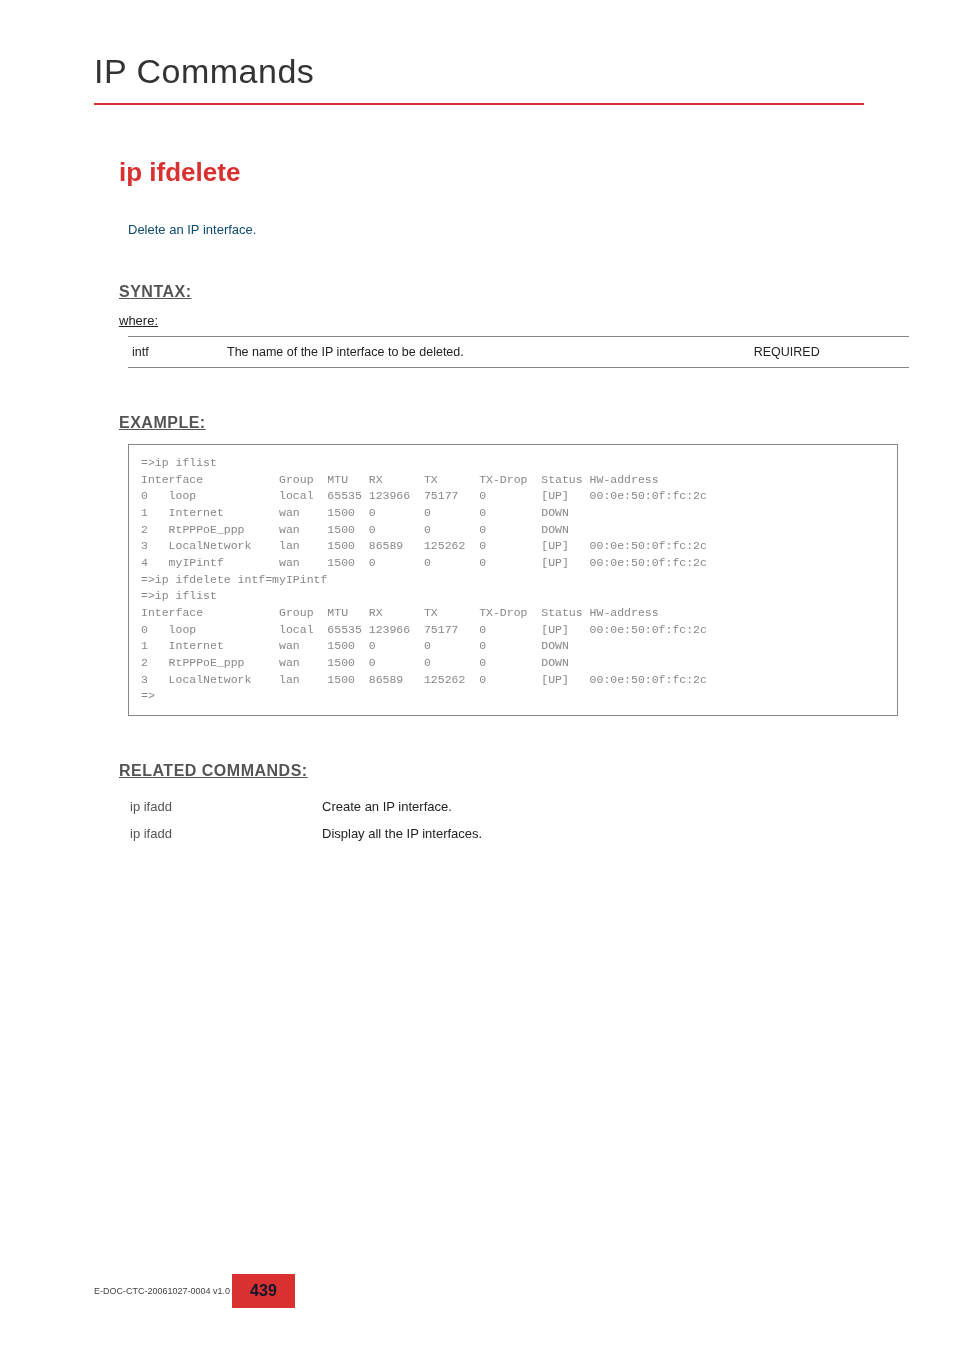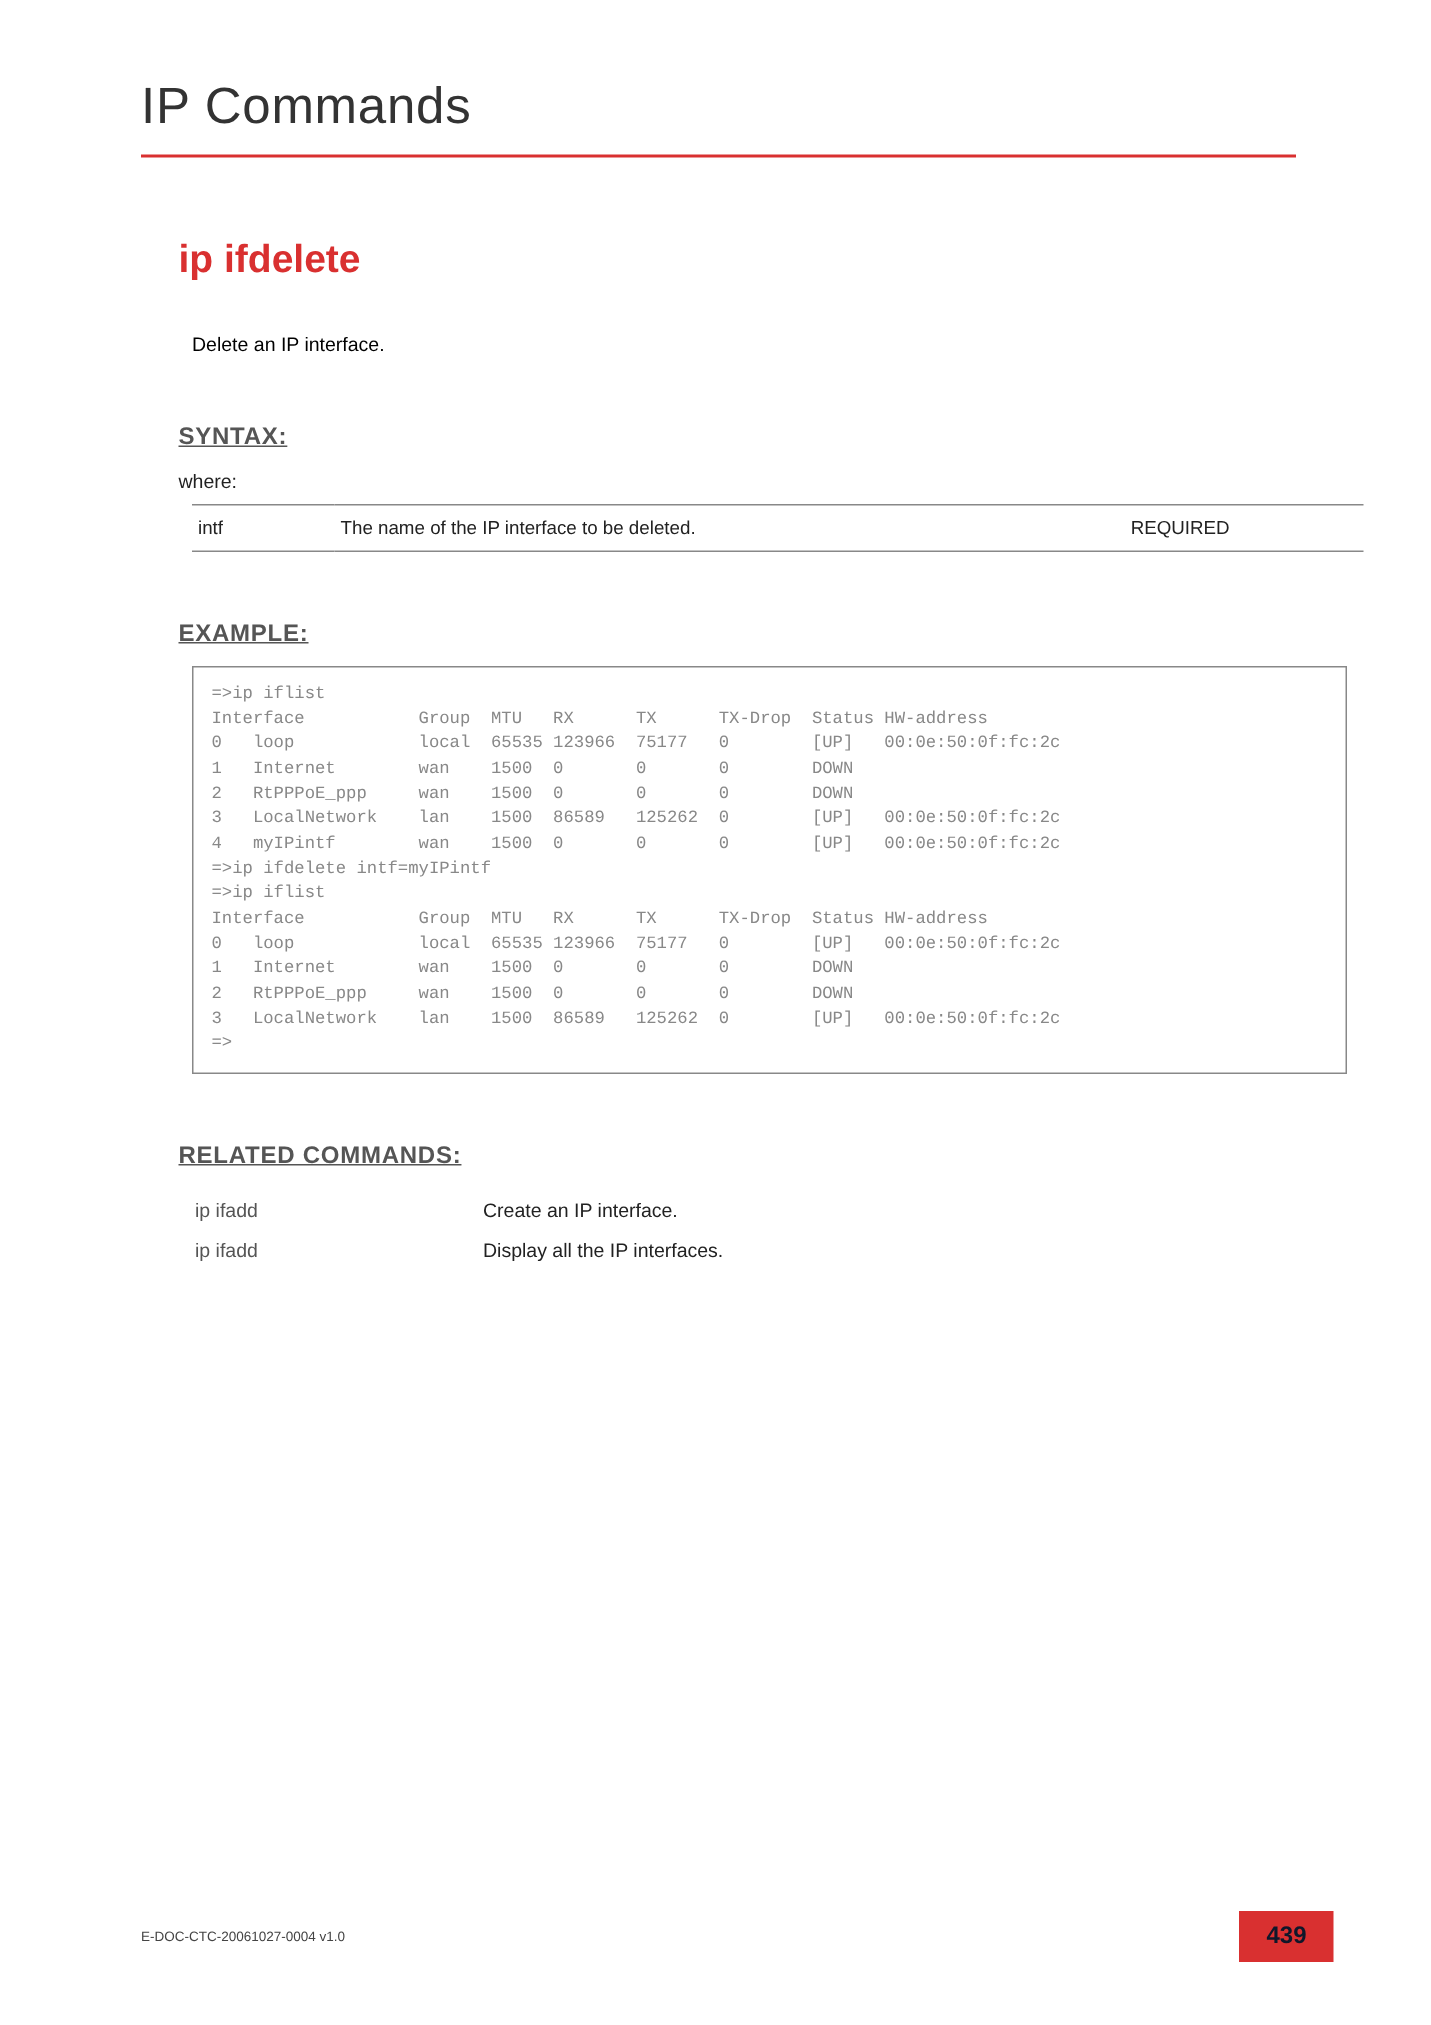--- a/index.html
+++ b/index.html
@@ -28,21 +28,21 @@
       padding: 50px 56px 0 115px;
     }
     .command-title {
       font-size: 26px;
       font-weight: bold;
       color: #d93030;
       margin-bottom: 34px;
     }
     .desc {
       font-size: 13px;
-      color: #000000;
+      color: #0c4a6e;
       margin-bottom: 46px;
       margin-left: 10px;
     }
     .section-label {
       font-size: 16px;
       font-weight: bold;
       color: #555;
       letter-spacing: 0.5px;
       margin-bottom: 12px;
       text-decoration: underline;
@@ -53,20 +53,21 @@
       font-family: "Courier New", monospace;
       font-size: 13px;
       color: #666;
       margin-left: 10px;
       margin-bottom: 14px;
     }
     .where-label {
       font-size: 13px;
       color: #222;
       margin-bottom: 8px;
+      text-decoration: underline;
     }
     .where-table {
       width: 100%;
       border-collapse: collapse;
       margin-left: 10px;
       margin-bottom: 46px;
     }
     .where-table td {
       border-top: 1px solid #888;
       border-bottom: 1px solid #888;
@@ -97,21 +98,21 @@
       padding: 5px 0;
       vertical-align: top;
     }
     .related-table .rc1 { width: 190px; color: #555; }
     .footer {
       position: absolute;
       bottom: 42px;
       left: 90px;
       right: 65px;
       display: flex;
-      justify-content: space-between;
+      justify-content: flex-start;
       align-items: center;
     }
     .footer-left {
       font-size: 9px;
       color: #444;
     }
     .footer-page {
       background: #d93030;
       color: #0f172a;
       font-size: 16px;

